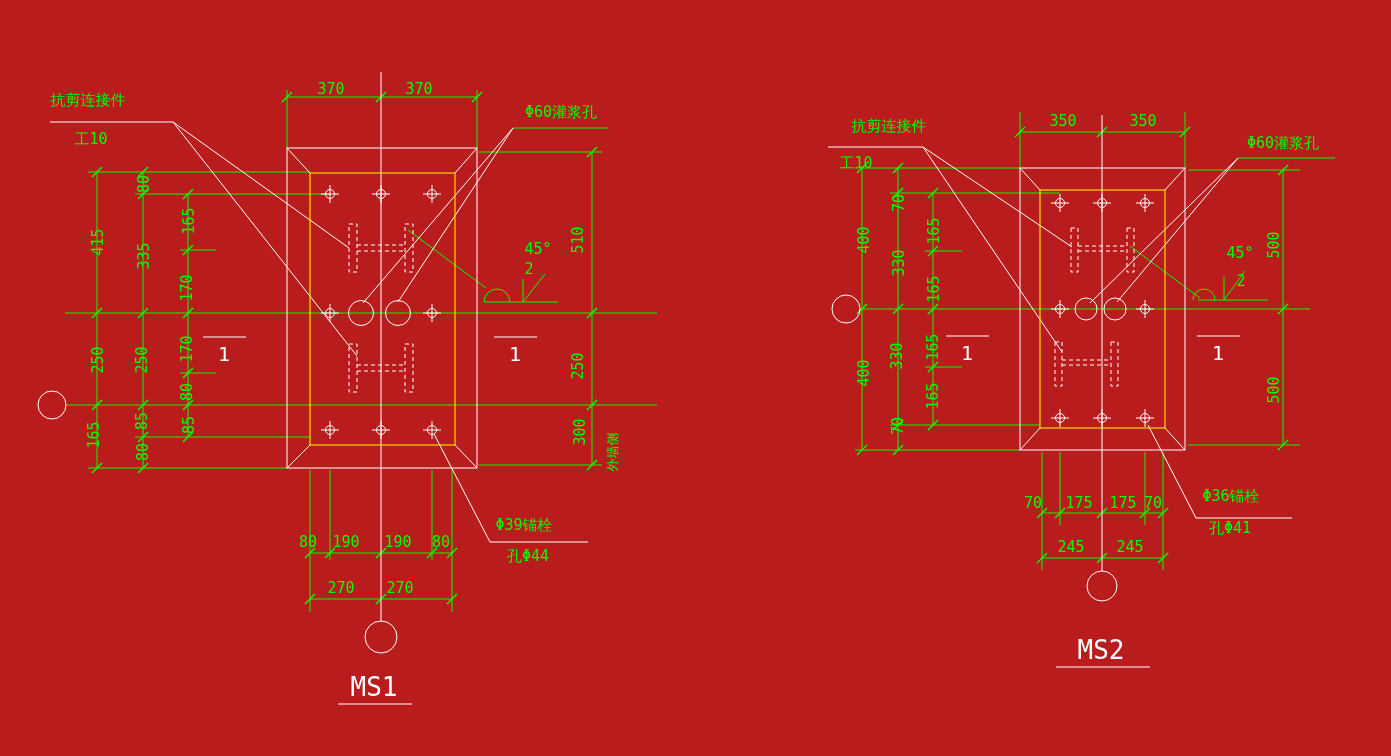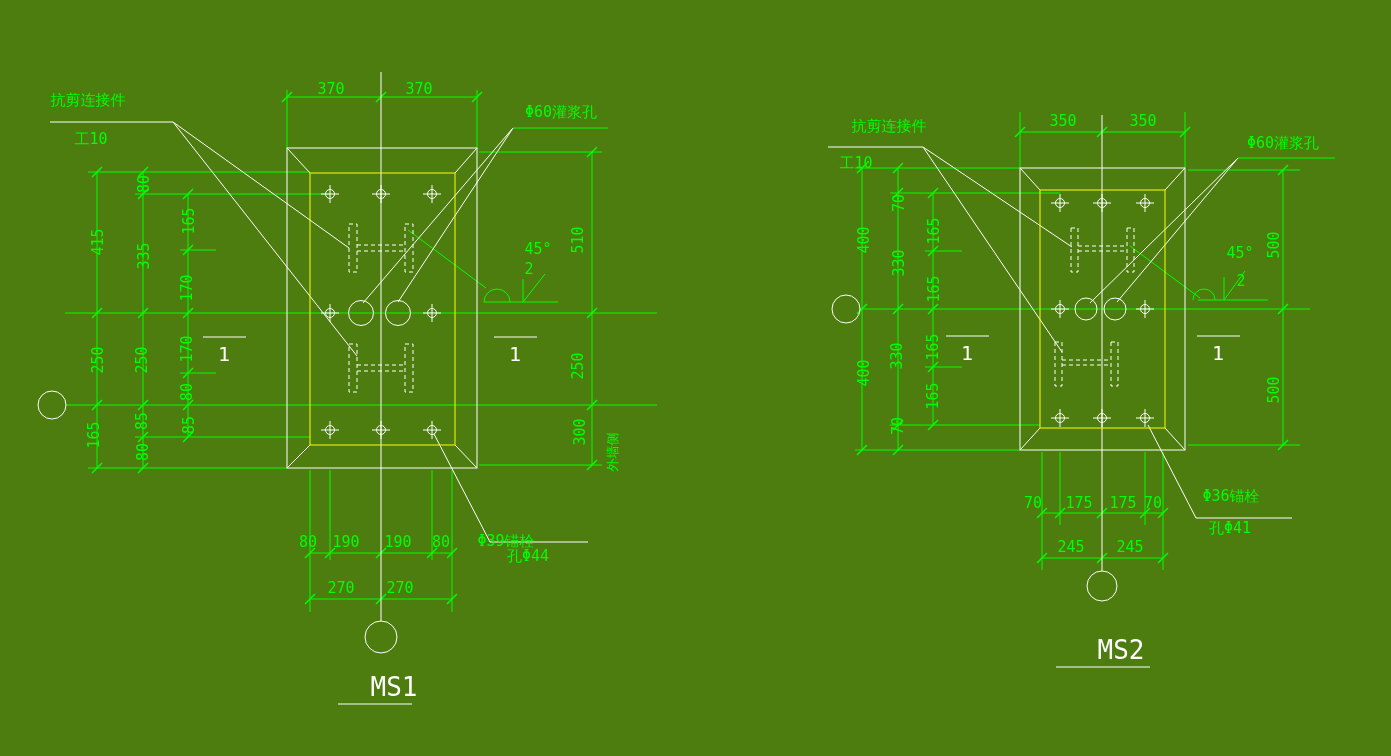--- a/index.html
+++ b/index.html
@@ -1,23 +1,23 @@
 <!DOCTYPE html>
 <html><head>
 <meta charset="utf-8">
 <style>
   html,body{margin:0;padding:0;background:#000;width:1391px;height:756px;overflow:hidden;}
-  .canvas{position:relative;width:1391px;height:756px;background:#4d7c0f;
+  .canvas{position:relative;width:1391px;height:756px;background:#b91c1c;
           font-family:"DejaVu Sans Mono","Liberation Mono",monospace;}
   svg{position:absolute;left:0;top:0;}
   .lbl{position:absolute;white-space:nowrap;transform:translate(-50%,-50%);
        color:#00ff00;line-height:1;letter-spacing:0;}
   .lbl.v{transform:translate(-50%,-50%) rotate(-90deg);}
   .g13{font-size:13px;} .g15{font-size:15px;} .g16{font-size:15px;}
-  .w20{color:#ffffff;font-size:20px;} .w26{color:#ffffff;font-size:26px;margin-left:20px;}
+  .w20{color:#ffffff;font-size:20px;} .w26{color:#ffffff;font-size:26px;}
 </style>
 </head>
 <body>
 
 <div class="canvas" id="canvas">
 <svg width="1391" height="756" viewBox="0 0 1391 756">
 
   <g id="glines" stroke="#00ff00" stroke-width="1" fill="none">
         <line x1="287" y1="90" x2="287" y2="148"></line>
         <line x1="477" y1="90" x2="477" y2="148"></line>
@@ -281,21 +281,21 @@
     <div class="lbl g15 v" style="left: 580px; top: 432px;">300</div>
     <div class="lbl g13 v" style="left: 612px; top: 452px;">外墙侧</div>
     <div class="lbl g16" style="left: 538px; top: 249px;">45°</div>
     <div class="lbl g16" style="left: 529px; top: 269px;">2</div>
     <div class="lbl g15" style="left: 308px; top: 542px;">80</div>
     <div class="lbl g15" style="left: 346px; top: 542px;">190</div>
     <div class="lbl g15" style="left: 398px; top: 542px;">190</div>
     <div class="lbl g15" style="left: 441px; top: 542px;">80</div>
     <div class="lbl g15" style="left: 341px; top: 588px;">270</div>
     <div class="lbl g15" style="left: 400px; top: 588px;">270</div>
-    <div class="lbl g15" style="left: 506px; top: 525px; margin-top: 16px;">Φ39锚栓</div>
+    <div class="lbl g15" style="left: 524px; top: 525px;">Φ39锚栓</div>
     <div class="lbl g15" style="left: 528px; top: 556px;">孔Φ44</div>
     <div class="lbl w26" style="left: 374px; top: 687px;">MS1</div>
     <div class="lbl w20" style="left: 224px; top: 354px;">1</div>
     <div class="lbl w20" style="left: 515px; top: 354px;">1</div>
     <div class="lbl g16" style="left: 889px; top: 126px;">抗剪连接件</div>
     <div class="lbl g16" style="left: 856px; top: 163px;">工10</div>
     <div class="lbl g15" style="left: 1283px; top: 143px;">Φ60灌浆孔</div>
     <div class="lbl g15" style="left: 1063px; top: 121px;">350</div>
     <div class="lbl g15" style="left: 1143px; top: 121px;">350</div>
     <div class="lbl g15 v" style="left: 864px; top: 240px;">400</div>

